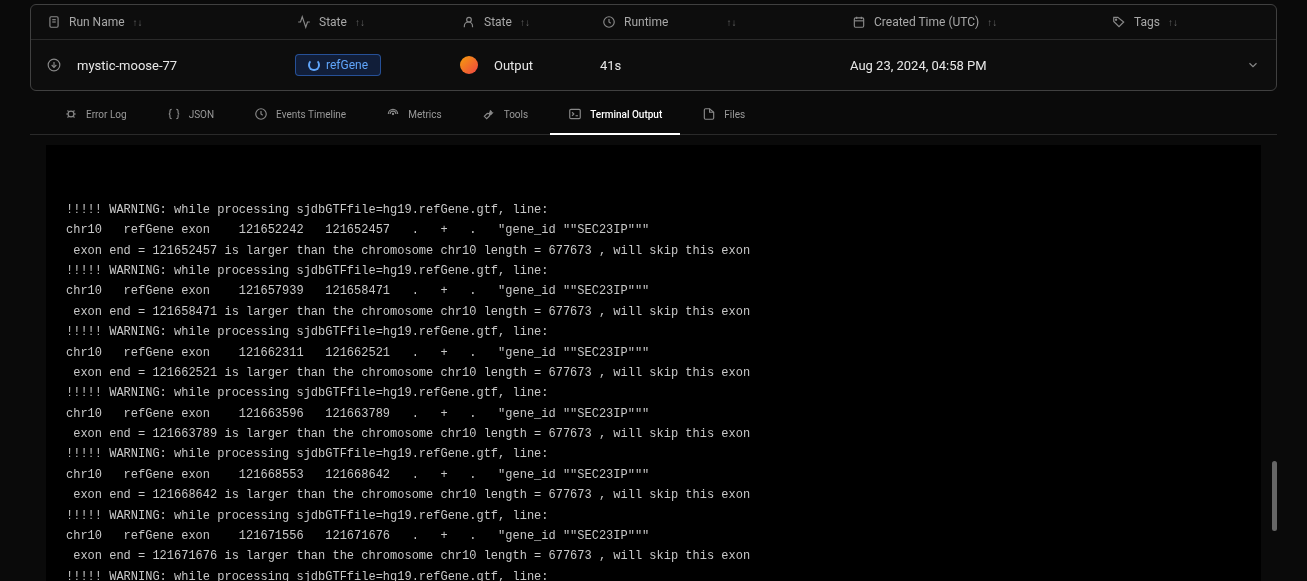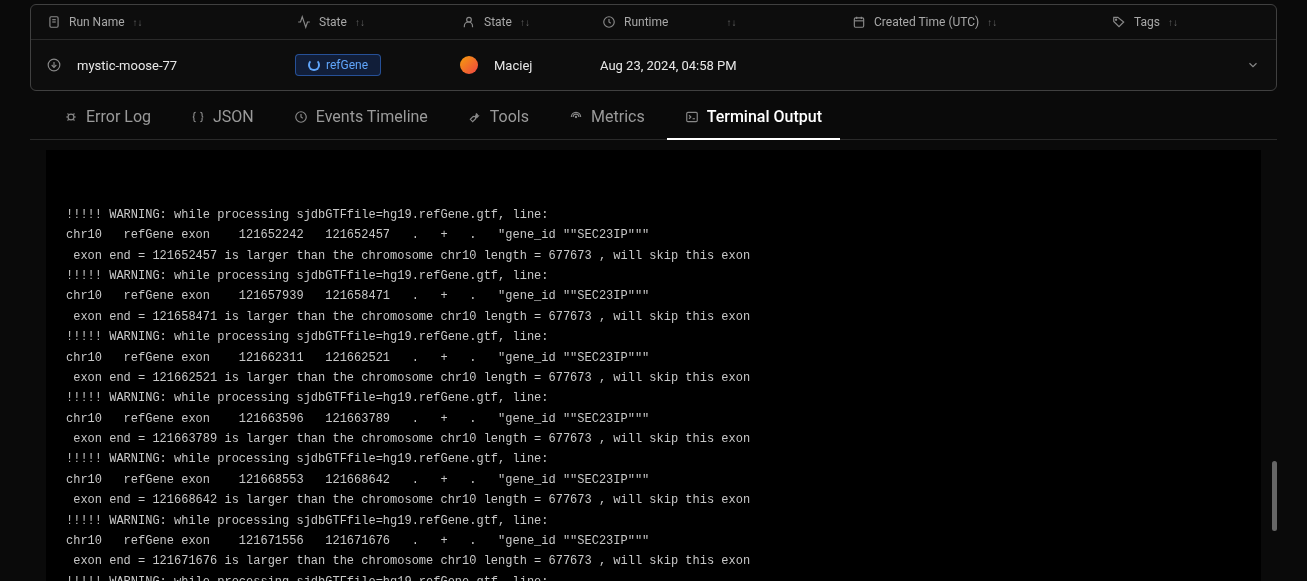--- a/index.html
+++ b/index.html
@@ -107,21 +107,21 @@
       padding: 0 16px;
       gap: 4px;
       margin: 0 30px;
     }
     .tab {
       display: flex;
       align-items: center;
       gap: 8px;
       padding: 12px 18px;
       color: #9a9a9a;
-      font-size: 16px;
+      font-size: 10px;
       cursor: pointer;
       border-bottom: 2px solid transparent;
       margin-bottom: -1px;
     }
     .tab.active {
       color: #fff;
       border-bottom-color: #fff;
       font-weight: 500;
     }
     .terminal-output {
@@ -239,21 +239,24 @@
       <span>mystic-moose-77</span>
     </div>
     <div class="col col-state">
       <span class="state-badge">
         <span class="spinner-icon"></span>
         <span>refGene</span>
       </span>
     </div>
     <div class="col col-user user-cell">
       <span class="avatar"></span>
-      <span>Maciej</span>
+      <span>Output</span>
+    </div>
+    <div class="col col-runtime">
+      <span>41s</span>
     </div>
     <div class="col col-created">
       <span>Aug 23, 2024, 04:58 PM</span>
     </div>
     <div class="col col-tags"></div>
     <span class="icon chevron-icon">
       <svg viewBox="0 0 24 24" fill="none" stroke="currentColor" stroke-width="2">
           <polyline points="6 9 12 15 18 9"></polyline>
         </svg>
     </span>
@@ -289,45 +292,54 @@
       <svg viewBox="0 0 24 24" fill="none" stroke="currentColor" stroke-width="2">
           <circle cx="12" cy="12" r="9"></circle>
           <polyline points="12 7 12 12 15 14"></polyline>
         </svg>
     </span>
     <span>Events Timeline</span>
   </div>
   <div class="tab">
     <span class="icon">
       <svg viewBox="0 0 24 24" fill="none" stroke="currentColor" stroke-width="2">
-          <path d="M14 6a4 4 0 0 1-5 5L4 16l4 4 5-5a4 4 0 0 1 5-5l-3 3-2-2 3-3z"></path>
-        </svg>
-    </span>
-    <span>Tools</span>
-  </div>
-  <div class="tab">
-    <span class="icon">
-      <svg viewBox="0 0 24 24" fill="none" stroke="currentColor" stroke-width="2">
           <path d="M4 12a8 8 0 0 1 16 0"></path>
           <path d="M7 12a5 5 0 0 1 10 0"></path>
           <circle cx="12" cy="12" r="1" fill="currentColor"></circle>
         </svg>
     </span>
     <span>Metrics</span>
   </div>
+  <div class="tab">
+    <span class="icon">
+      <svg viewBox="0 0 24 24" fill="none" stroke="currentColor" stroke-width="2">
+          <path d="M14 6a4 4 0 0 1-5 5L4 16l4 4 5-5a4 4 0 0 1 5-5l-3 3-2-2 3-3z"></path>
+        </svg>
+    </span>
+    <span>Tools</span>
+  </div>
   <div class="tab active">
     <span class="icon">
       <svg viewBox="0 0 24 24" fill="none" stroke="currentColor" stroke-width="2">
           <rect x="3" y="4" width="18" height="16" rx="2"></rect>
           <polyline points="7 9 10 12 7 15"></polyline>
           <line x1="13" y1="15" x2="17" y2="15"></line>
         </svg>
     </span>
     <span>Terminal Output</span>
   </div>
+  <div class="tab">
+    <span class="icon">
+      <svg viewBox="0 0 24 24" fill="none" stroke="currentColor" stroke-width="2">
+          <path d="M13 3H6a2 2 0 0 0-2 2v14a2 2 0 0 0 2 2h12a2 2 0 0 0 2-2V9l-7-6z"></path>
+          <polyline points="13 3 13 9 20 9"></polyline>
+        </svg>
+    </span>
+    <span>Files</span>
+  </div>
 </div>
 
 <div class="terminal-output">
   <div id="terminal-lines"><div class="terminal-line">!!!!! WARNING: while processing sjdbGTFfile=hg19.refGene.gtf, line:</div><div class="terminal-line">chr10   refGene exon    121652242   121652457   .   +   .   "gene_id ""SEC23IP"""</div><div class="terminal-line"> exon end = 121652457 is larger than the chromosome chr10 length = 677673 , will skip this exon</div><div class="terminal-line">!!!!! WARNING: while processing sjdbGTFfile=hg19.refGene.gtf, line:</div><div class="terminal-line">chr10   refGene exon    121657939   121658471   .   +   .   "gene_id ""SEC23IP"""</div><div class="terminal-line"> exon end = 121658471 is larger than the chromosome chr10 length = 677673 , will skip this exon</div><div class="terminal-line">!!!!! WARNING: while processing sjdbGTFfile=hg19.refGene.gtf, line:</div><div class="terminal-line">chr10   refGene exon    121662311   121662521   .   +   .   "gene_id ""SEC23IP"""</div><div class="terminal-line"> exon end = 121662521 is larger than the chromosome chr10 length = 677673 , will skip this exon</div><div class="terminal-line">!!!!! WARNING: while processing sjdbGTFfile=hg19.refGene.gtf, line:</div><div class="terminal-line">chr10   refGene exon    121663596   121663789   .   +   .   "gene_id ""SEC23IP"""</div><div class="terminal-line"> exon end = 121663789 is larger than the chromosome chr10 length = 677673 , will skip this exon</div><div class="terminal-line">!!!!! WARNING: while processing sjdbGTFfile=hg19.refGene.gtf, line:</div><div class="terminal-line">chr10   refGene exon    121668553   121668642   .   +   .   "gene_id ""SEC23IP"""</div><div class="terminal-line"> exon end = 121668642 is larger than the chromosome chr10 length = 677673 , will skip this exon</div><div class="terminal-line">!!!!! WARNING: while processing sjdbGTFfile=hg19.refGene.gtf, line:</div><div class="terminal-line">chr10   refGene exon    121671556   121671676   .   +   .   "gene_id ""SEC23IP"""</div><div class="terminal-line"> exon end = 121671676 is larger than the chromosome chr10 length = 677673 , will skip this exon</div><div class="terminal-line">!!!!! WARNING: while processing sjdbGTFfile=hg19.refGene.gtf, line:</div></div>
 </div>
 
 <div class="scrollbar-track">
   <div class="scrollbar-thumb"></div>
 </div>
 

